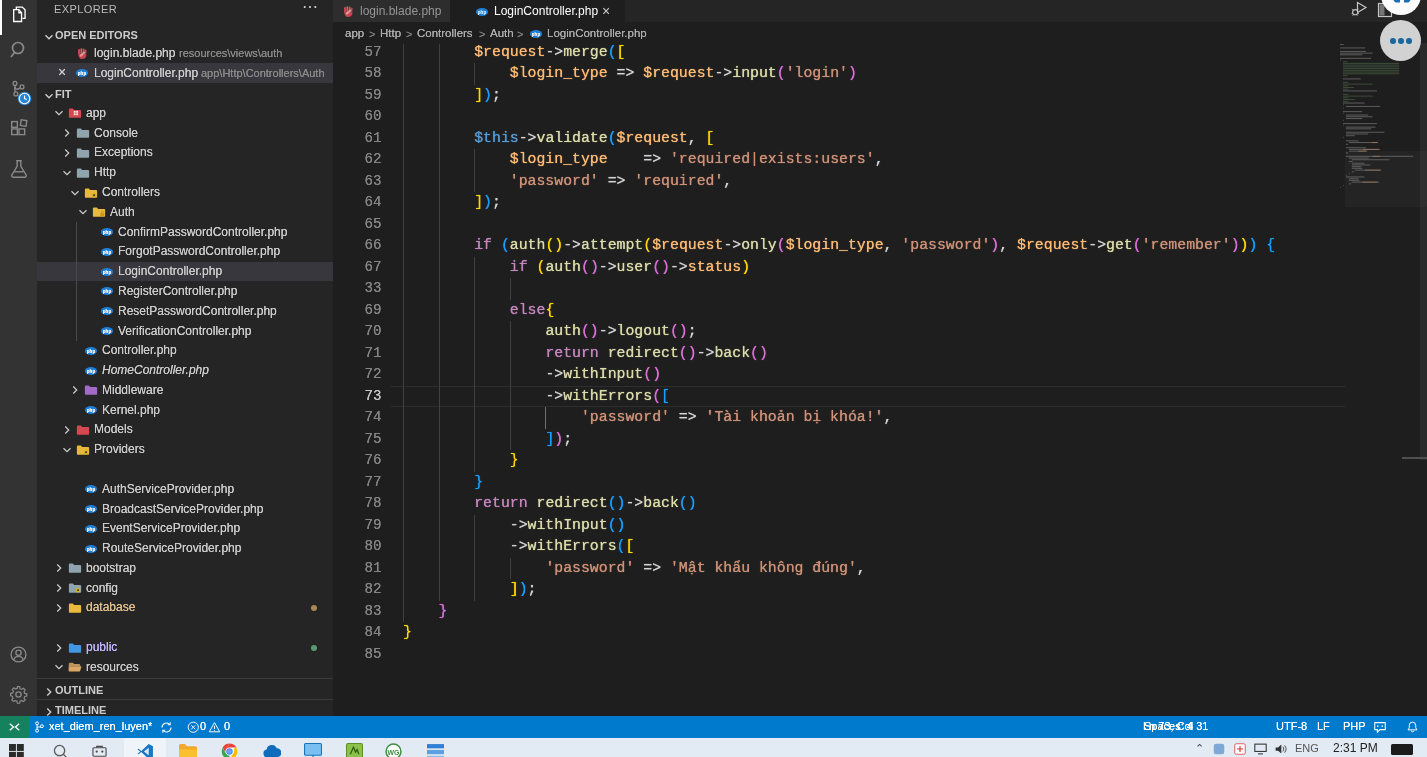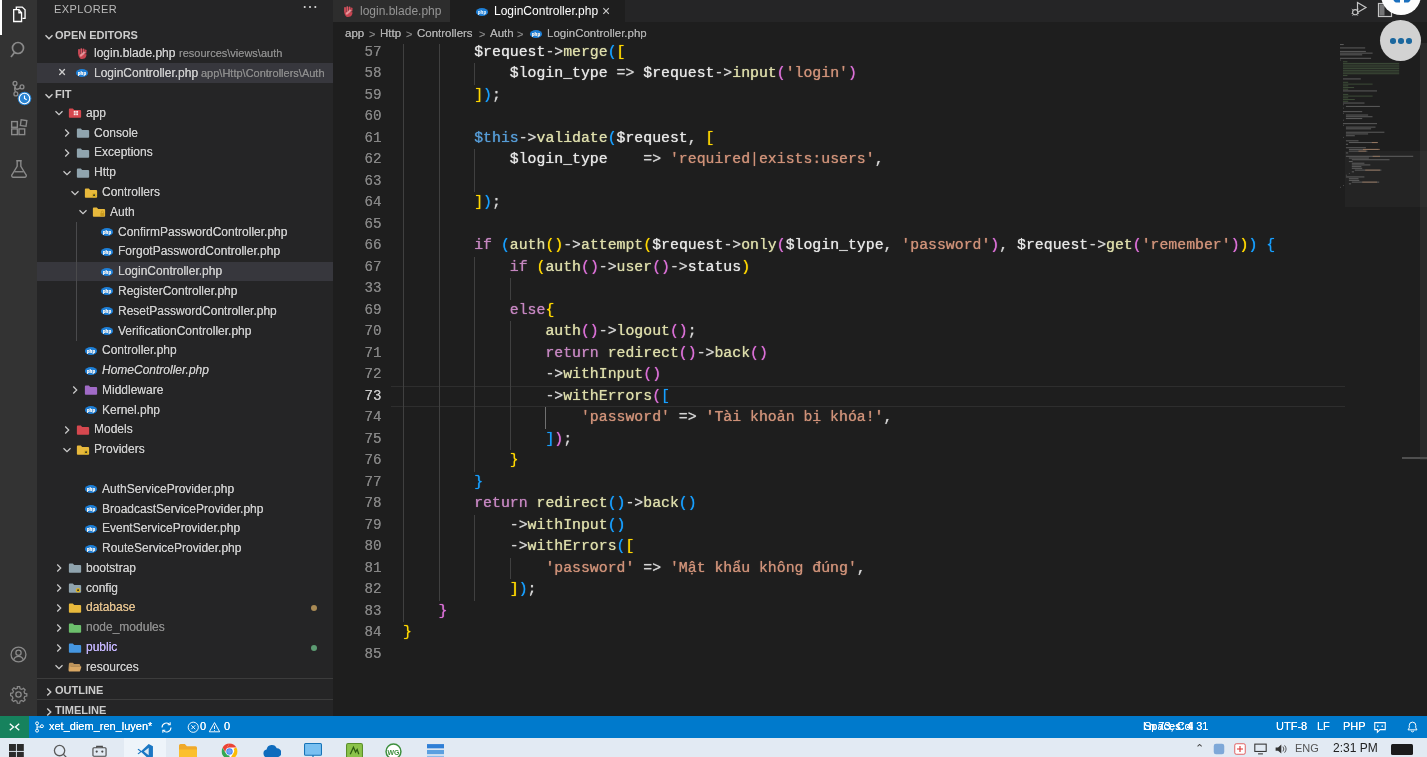--- a/index.html
+++ b/index.html
@@ -6,21 +6,21 @@
 #activity{position:absolute;left:0;top:0;width:37px;height:716px;background:#333333}
 #sidebar{position:absolute;left:37px;top:0;width:296px;height:716px;background:#252526}
 #editor{position:absolute;left:333px;top:0;width:1094px;height:716px;background:#1e1e1e}
 #tabs{position:absolute;left:0;top:0;width:100%;height:22px;background:#252526}
 .tab{position:absolute;top:0;height:22px;font-size:12px;line-height:22px;color:#969696}
 #breadcrumb{position:absolute;left:0;top:22px;width:100%;height:22px;font-size:11.5px;line-height:22px;color:#adadad;text-shadow:0 0 .5px currentColor}
 .ln{position:absolute;left:0;width:48.5px;text-align:right;font-family:"Liberation Mono",monospace;font-size:14.2px;line-height:21.5px;height:21.5px;color:#858585;text-shadow:0 0 .6px currentColor}
 .ln.cur{color:#c6c6c6}
 .cl{position:absolute;left:70px;white-space:pre;font-family:"Liberation Mono",monospace;font-size:14.83px;line-height:21.5px;height:21.5px;color:#d4d4d4;text-shadow:0 0 .9px currentColor}
 .cl i{font-style:normal}
-.v{color:#e5e5e5}.t{color:#569cd6}.f{color:#dcdcaa}.k{color:#c586c0}.s{color:#ce9178}.o{color:#d4d4d4}
+.v{color:#fdba74}.t{color:#569cd6}.f{color:#dcdcaa}.k{color:#c586c0}.s{color:#ce9178}.o{color:#d4d4d4}
 .g1{color:#ffd700}.g2{color:#da70d6}.g3{color:#179fff}
 .gd{position:absolute;width:1px;height:21.5px;background:#404040}
 .gda{position:absolute;width:1px;height:21.5px;background:#707070}
 .trow{position:absolute;left:0;width:296px;height:19.8px;font-size:12px;color:#cccccc;text-shadow:0 0 .5px currentColor}
 .trow.sel{background:#37373d}
 .tt{position:absolute;top:2.5px;white-space:nowrap}
 .dim{position:absolute;top:3.5px;color:#8a8a8a;font-size:11px;white-space:nowrap}
 .chv{position:absolute;top:3px;width:14px;height:14px}
 .chev{width:14px;height:14px}
 .fi{position:absolute;top:3px;width:14px;height:14px}
@@ -91,20 +91,21 @@
 <div class="cl" style="top:83.7px">        <i class="t">$this</i><i class="o">-&gt;</i><i class="f">validate</i><i class="g3">(</i><i class="v">$request</i><i class="o">, </i><i class="g1">[</i></div>
 <div class="ln" style="top:105.2px">62</div>
 <div class="gd" style="left:70.0px;top:105.2px"></div>
 <div class="gd" style="left:105.6px;top:105.2px"></div>
 <div class="gd" style="left:141.2px;top:105.2px"></div>
 <div class="cl" style="top:105.2px">            <i class="v">$login_type</i><i class="o">    =&gt; </i><i class="s">'required|exists:users'</i><i class="o">,</i></div>
 <div class="ln" style="top:126.7px">63</div>
 <div class="gd" style="left:70.0px;top:126.7px"></div>
 <div class="gd" style="left:105.6px;top:126.7px"></div>
 <div class="gd" style="left:141.2px;top:126.7px"></div>
+<div class="cl" style="top:126.7px">            <i class="s">'password'</i><i class="o"> =&gt; </i><i class="s">'required'</i><i class="o">,</i></div>
 <div class="ln" style="top:148.2px">64</div>
 <div class="gd" style="left:70.0px;top:148.2px"></div>
 <div class="gd" style="left:105.6px;top:148.2px"></div>
 <div class="cl" style="top:148.2px">        <i class="g1">]</i><i class="g3">)</i><i class="o">;</i></div>
 <div class="ln" style="top:169.7px">65</div>
 <div class="gd" style="left:70.0px;top:169.7px"></div>
 <div class="gd" style="left:105.6px;top:169.7px"></div>
 <div class="ln" style="top:191.2px">66</div>
 <div class="gd" style="left:70.0px;top:191.2px"></div>
 <div class="gd" style="left:105.6px;top:191.2px"></div>
@@ -590,29 +591,20 @@
 <div class="trow" style="top:597.9px">
         <span class="chv" style="left:15px"><svg class="chev" viewBox="0 0 16 16">
             <path d="M6 4l4 4-4 4" stroke="#cccccc" stroke-width="1.4" fill="none"></path>
           </svg></span>
         <span class="fi" style="left:31px"><svg class="fic" viewBox="0 0 16 16">
             <path d="M1 4.2c0-.7.6-1.3 1.3-1.3h3.2l1.6 1.6h6.6c.7 0 1.3.6 1.3 1.3v6.4c0 .7-.6 1.3-1.3 1.3H2.3c-.7 0-1.3-.6-1.3-1.3z" fill="#e8b93c"></path>
           </svg></span>
         <span class="tt" style="left:49px;color:#e2c08d;">database</span>
         <span style="position:absolute;right:16px;top:7px;width:6px;height:6px;border-radius:50%;background:#a98a54"></span>
       </div>
-<div class="trow" style="top:617.7px">
-        <span class="chv" style="left:15px"><svg class="chev" viewBox="0 0 16 16">
-            <path d="M6 4l4 4-4 4" stroke="#cccccc" stroke-width="1.4" fill="none"></path>
-          </svg></span>
-        <span class="fi" style="left:31px"><svg class="fic" viewBox="0 0 16 16">
-            <path d="M1 4.2c0-.7.6-1.3 1.3-1.3h3.2l1.6 1.6h6.6c.7 0 1.3.6 1.3 1.3v6.4c0 .7-.6 1.3-1.3 1.3H2.3c-.7 0-1.3-.6-1.3-1.3z" fill="#6cbf6c"></path>
-          </svg></span>
-        <span class="tt" style="left:49px;color:#8c8c8c;">node_modules</span>
-      </div>
 <div class="trow" style="top:637.5px">
         <span class="chv" style="left:15px"><svg class="chev" viewBox="0 0 16 16">
             <path d="M6 4l4 4-4 4" stroke="#cccccc" stroke-width="1.4" fill="none"></path>
           </svg></span>
         <span class="fi" style="left:31px"><svg class="fic" viewBox="0 0 16 16">
             <path d="M1 4.2c0-.7.6-1.3 1.3-1.3h3.2l1.6 1.6h6.6c.7 0 1.3.6 1.3 1.3v6.4c0 .7-.6 1.3-1.3 1.3H2.3c-.7 0-1.3-.6-1.3-1.3z" fill="#4596e0"></path>
           </svg></span>
         <span class="tt" style="left:49px;color:#c4b5fd;">public</span>
         <span style="position:absolute;right:16px;top:7px;width:6px;height:6px;border-radius:50%;background:#5c9b72"></span>
       </div>

